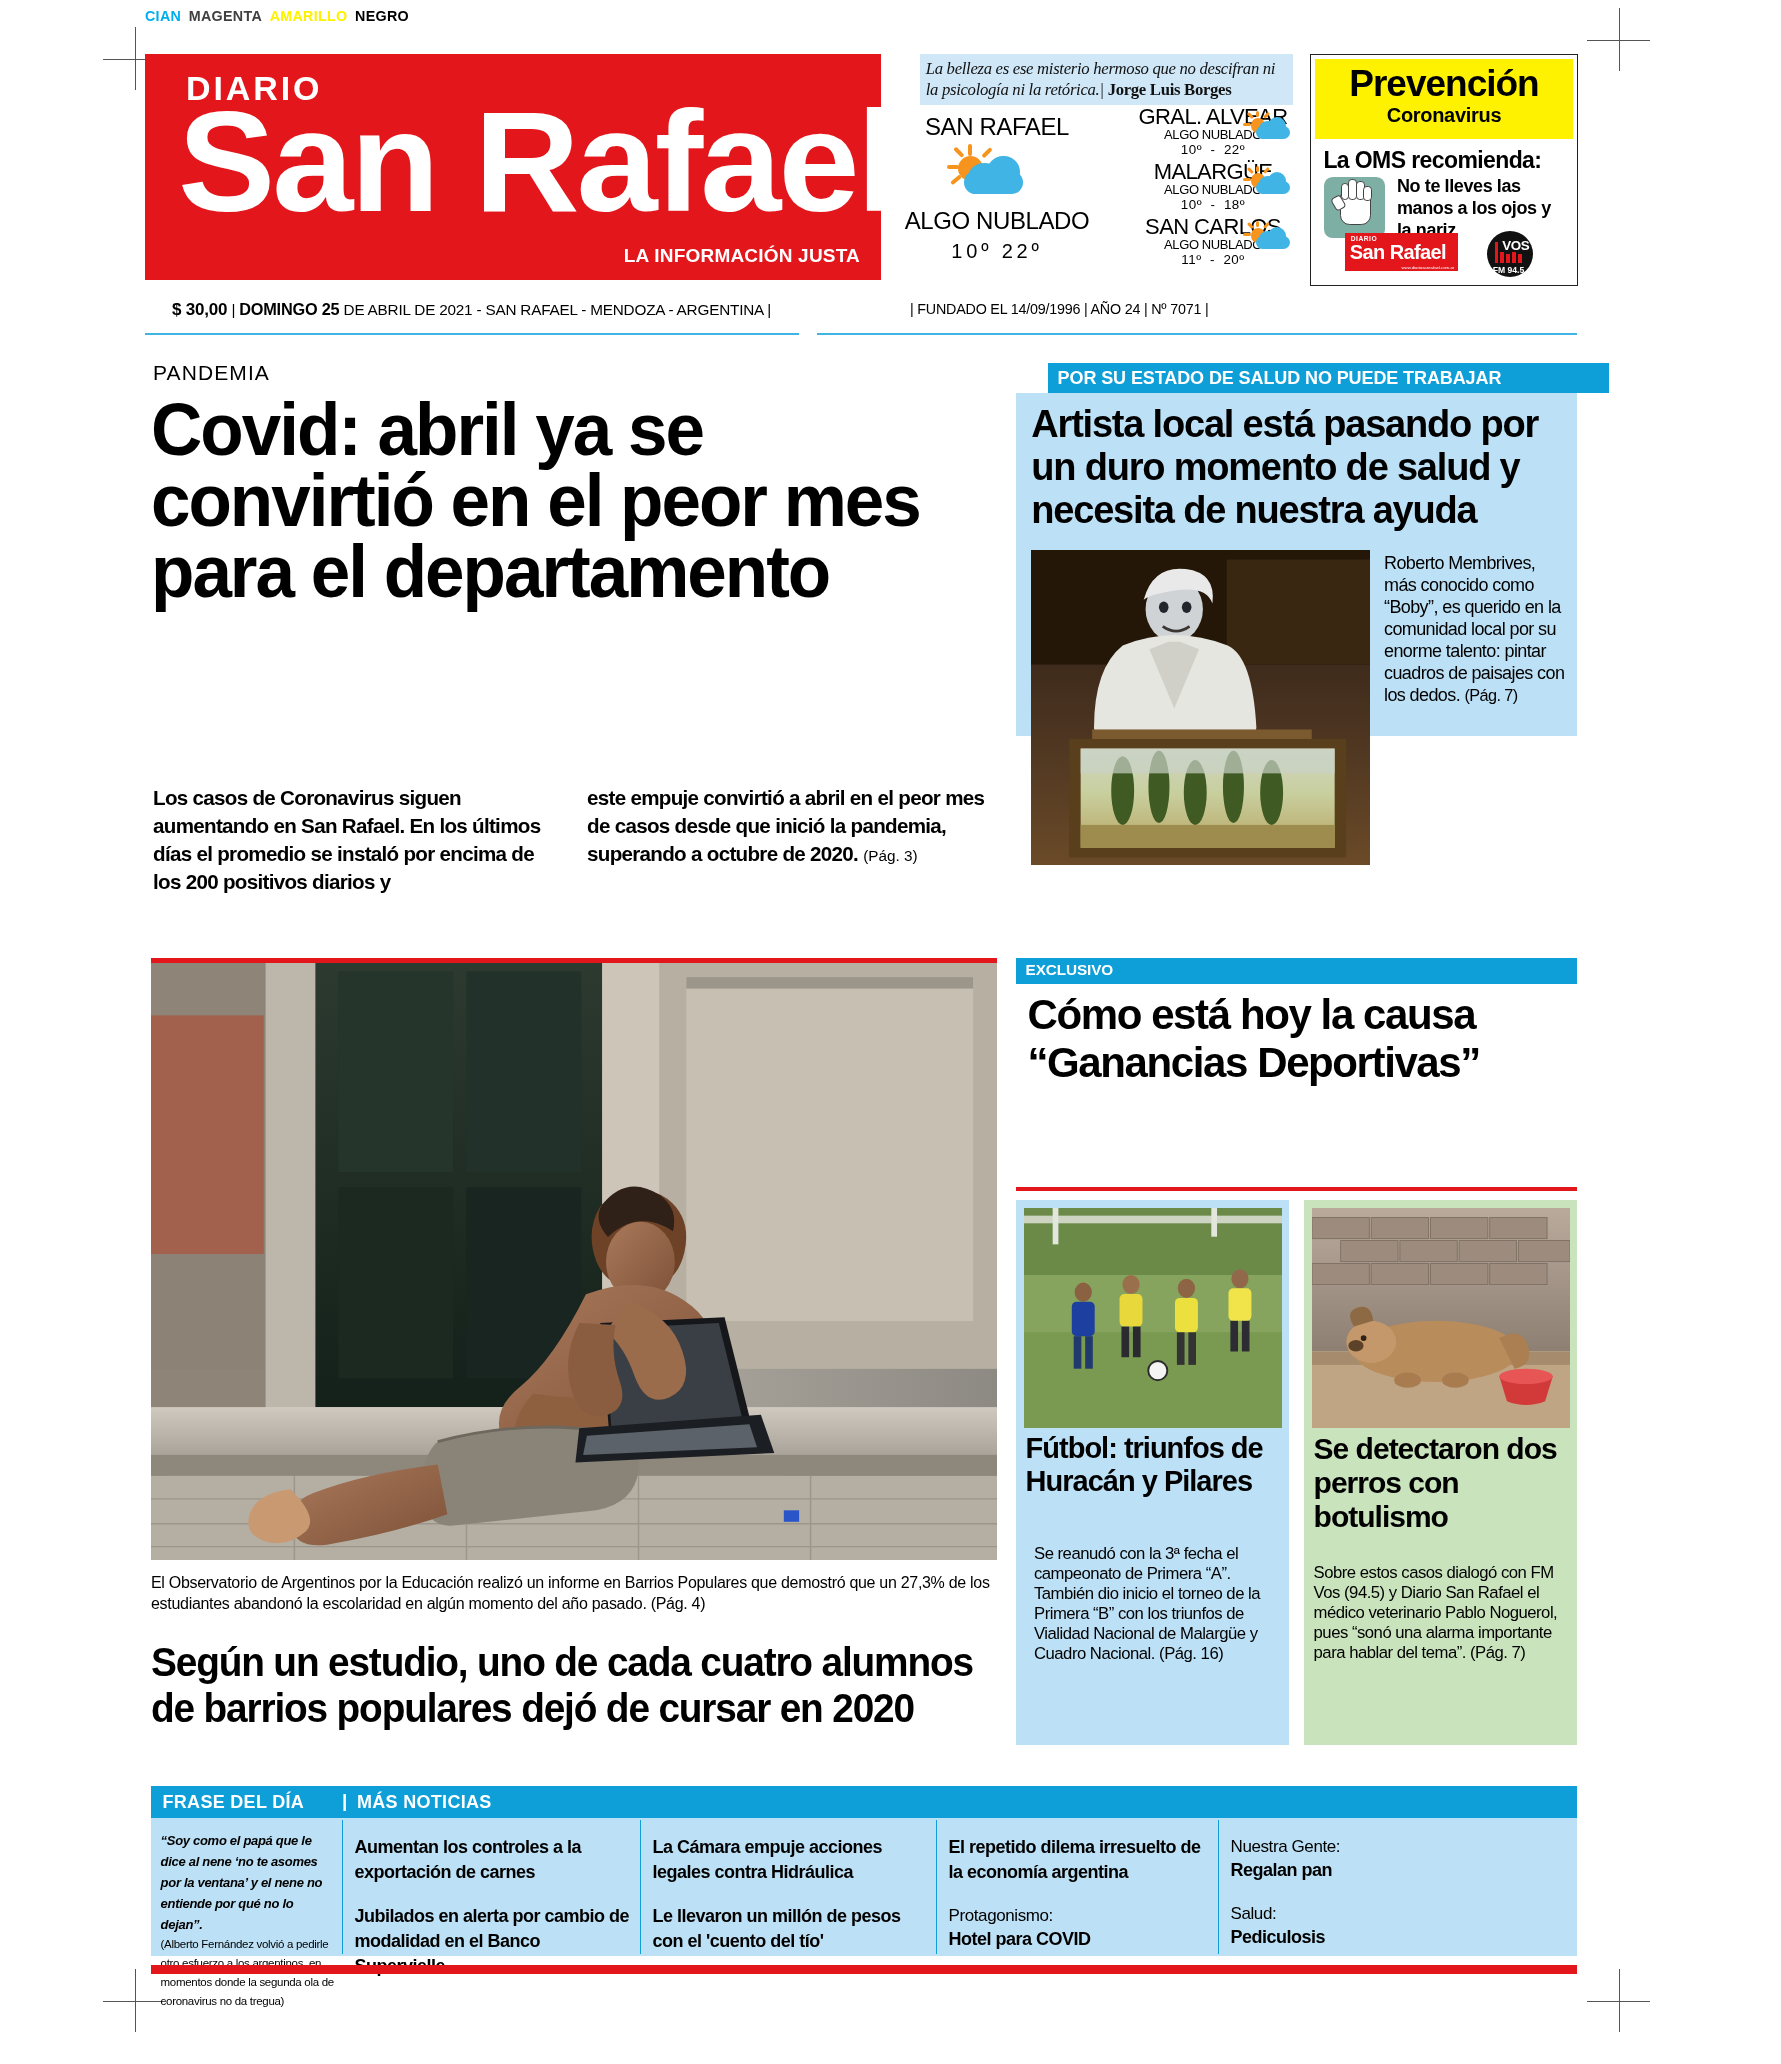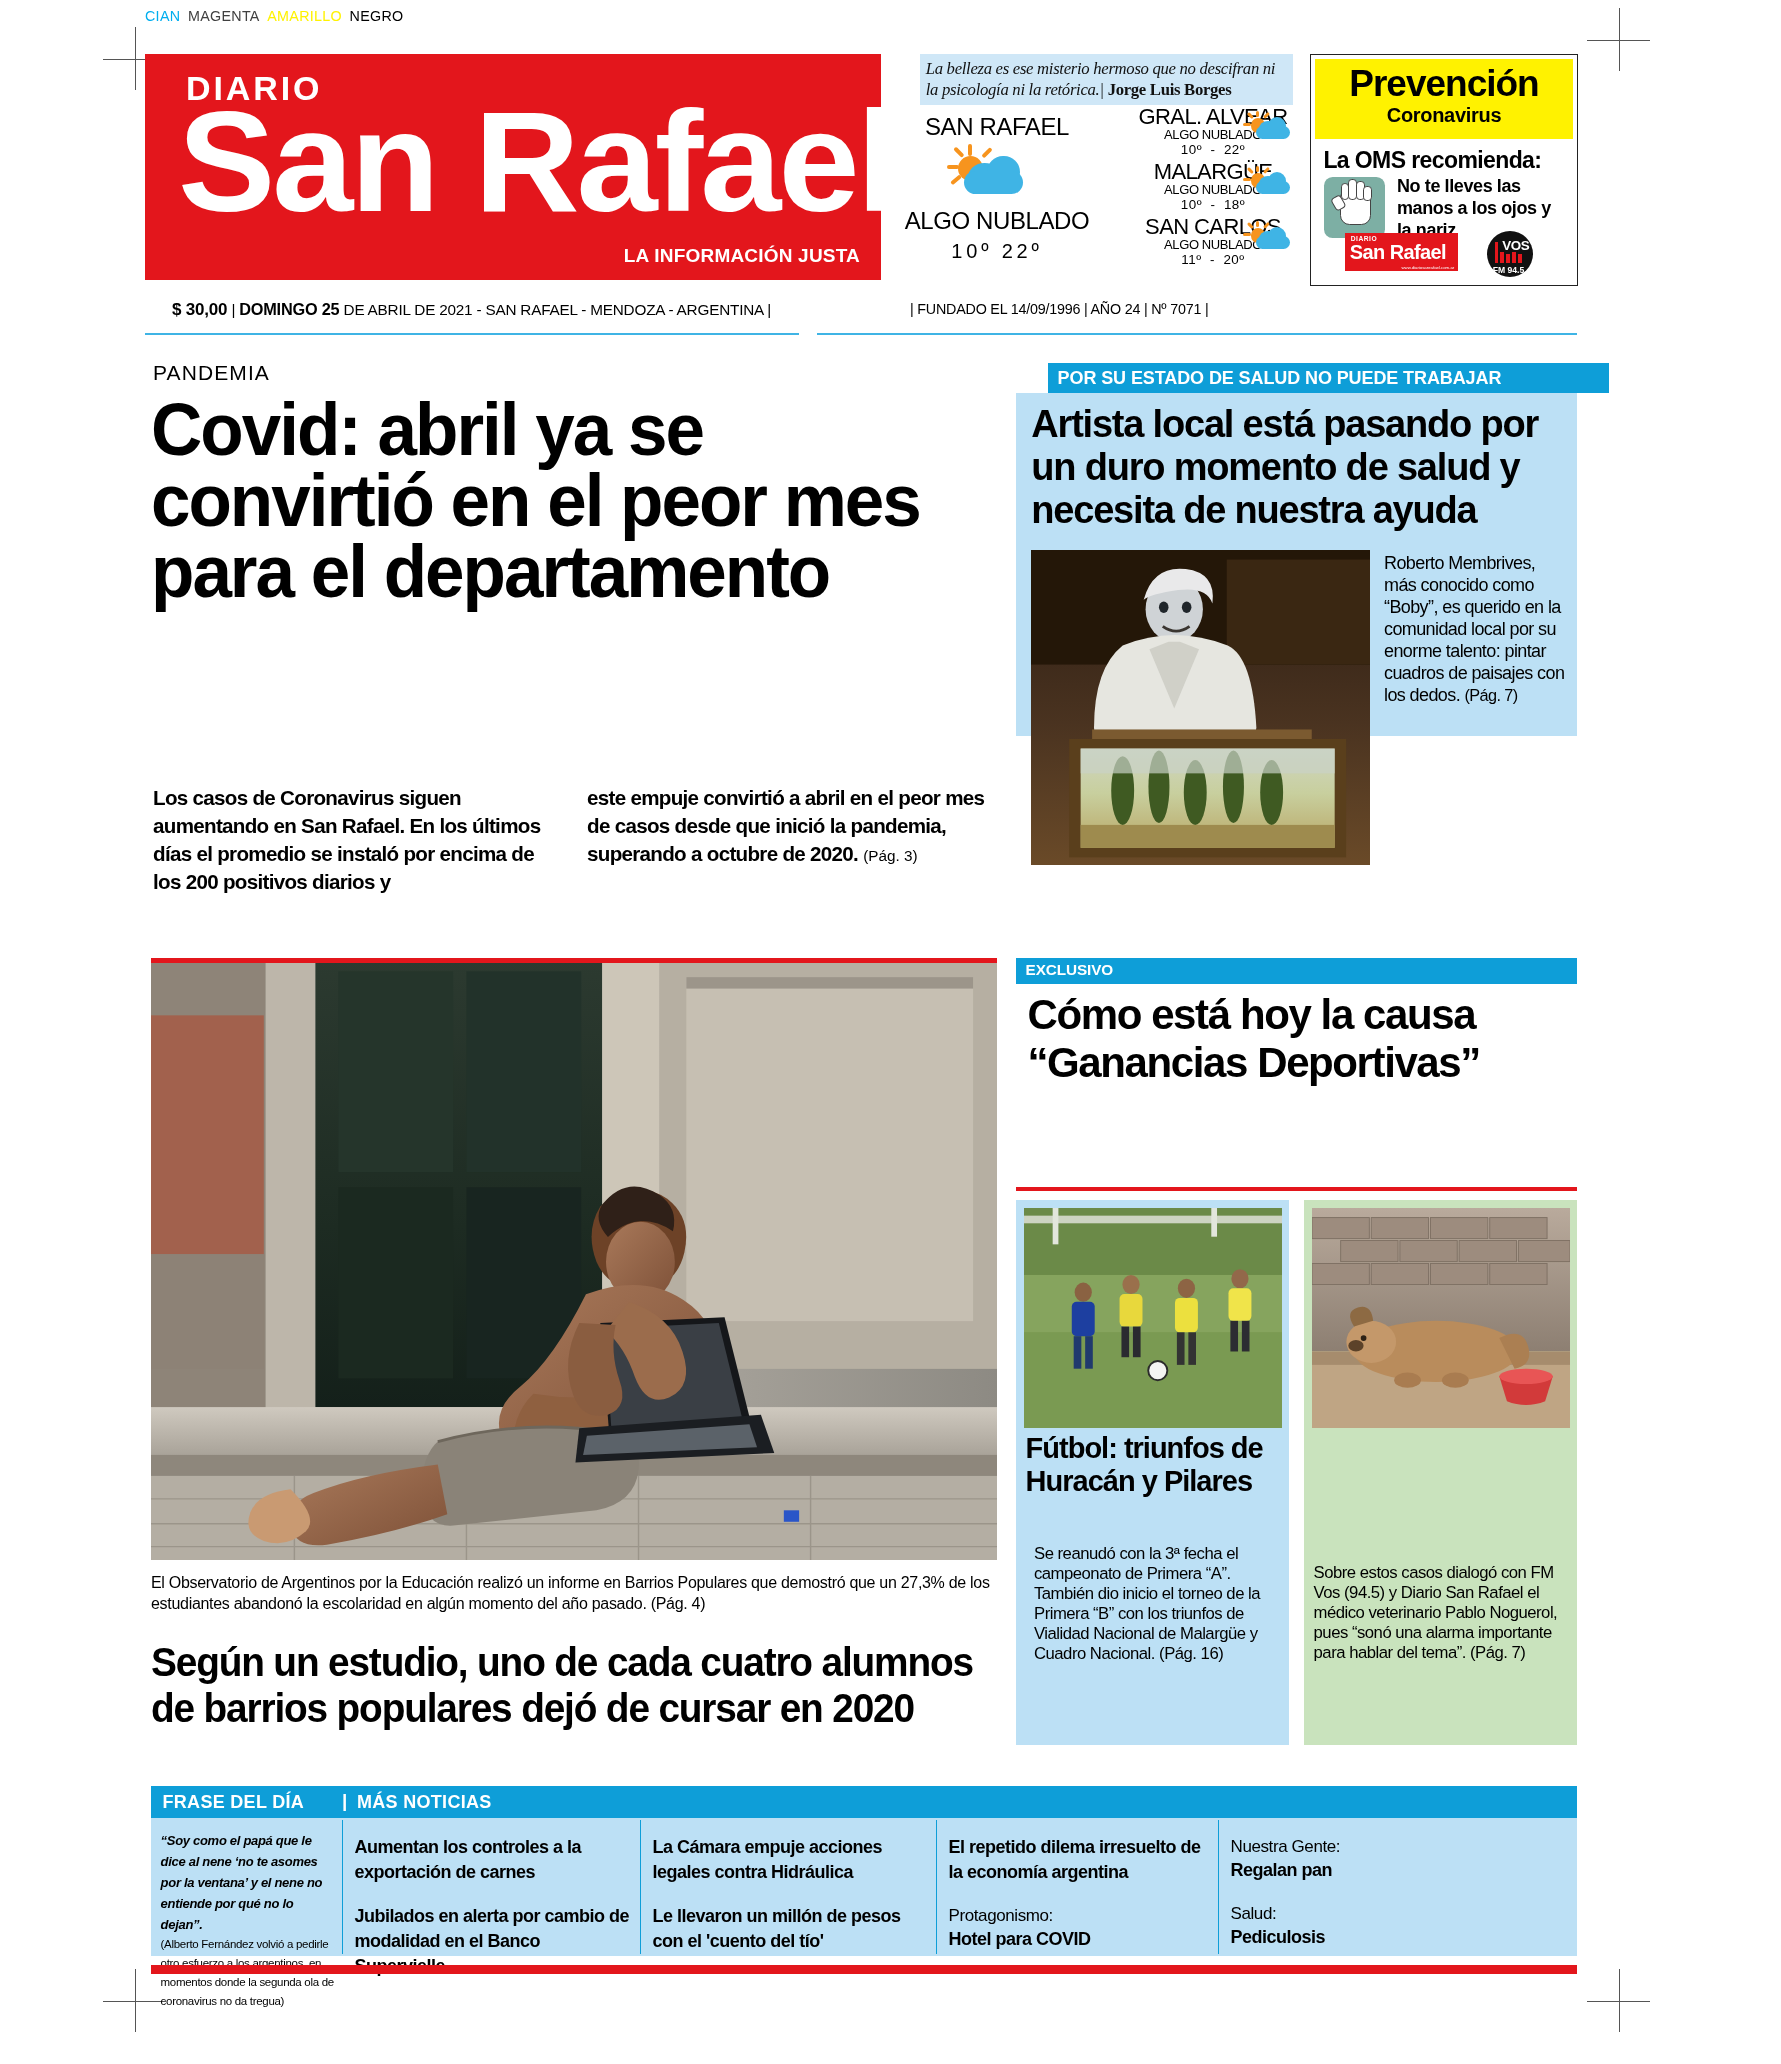--- a/index.html
+++ b/index.html
@@ -6,21 +6,21 @@
   body{width:1782px;height:2065px;font-family:"Liberation Sans",sans-serif;color:#000;position:relative;overflow:hidden;}
   .page{position:absolute;left:0;top:0;width:1782px;height:2065px;}
 
   
   .regmark{position:absolute;}
   .regmark .h{position:absolute;background:#555;height:1px;}
   .regmark .v{position:absolute;background:#555;width:1px;}
 
   
   .colorbar{position:absolute;left:145px;top:7.6px;font-size:14.3px;letter-spacing:0.3px;font-family:"Liberation Sans",sans-serif;white-space:nowrap;}
-  .colorbar span{margin-right:7.6px;font-weight:400;}
+  .colorbar span{margin-right:7.6px;font-weight:700;}
   .c-cian{color:#00AEEF;}
   .c-magenta{color:#404040;}
   .c-amarillo{color:#FFF200;}
   .c-negro{color:#000;}
 
   
   .masthead{position:absolute;left:145px;top:54px;width:736px;height:226px;background:#E3161C;}
   .mh-diario{position:absolute;left:41px;top:15.3px;color:#fff;font-size:34px;font-weight:bold;letter-spacing:2.9px;font-family:"Liberation Sans",sans-serif;}
   .mh-name{position:absolute;left:32.5px;top:36px;color:#fff;font-size:143px;line-height:143px;font-weight:bold;font-family:"Liberation Sans",sans-serif;letter-spacing:-2.9px;transform:scaleX(1.02);transform-origin:left top;}
   .mh-slogan{position:absolute;right:21px;bottom:13.4px;color:#ffffff;font-size:19px;font-weight:bold;letter-spacing:0.2px;}
@@ -515,20 +515,21 @@
         <ellipse cx="46" cy="144" rx="8" ry="6" fill="#5c4229"></ellipse>
         <ellipse cx="54" cy="136" rx="3" ry="3" fill="#2d2217"></ellipse>
         <path d="M196 136 q24 -12 30 8 q6 20 -14 24" fill="#ab7f52"></path>
         <ellipse cx="100" cy="180" rx="14" ry="8" fill="#a97c50"></ellipse>
         <ellipse cx="150" cy="180" rx="14" ry="8" fill="#a97c50"></ellipse>
 
         <path d="M196 176 q30 -10 56 0 l-8 26 q-20 8 -40 0 Z" fill="#d23a3a"></path>
         <ellipse cx="224" cy="176" rx="28" ry="8" fill="#e85555"></ellipse>
       </svg>
     </div>
+    <div class="hl">Se detectaron dos perros con botulismo</div>
     <div class="txt">
       <span>Sobre estos casos dialogó con FM Vos (94.5) y Diario San Rafael el médico veterinario Pablo Noguerol, pues “sonó una alarma importante para hablar del tema”.</span> <span class="pg">(Pág. 7)</span>
     </div>
   </div>
 
   <div class="bottom">
     <div class="band">
       <div class="bb-frase">FRASE DEL DÍA</div>
       <div class="bb-sep">|</div>
       <div class="bb-mas">MÁS NOTICIAS</div>

